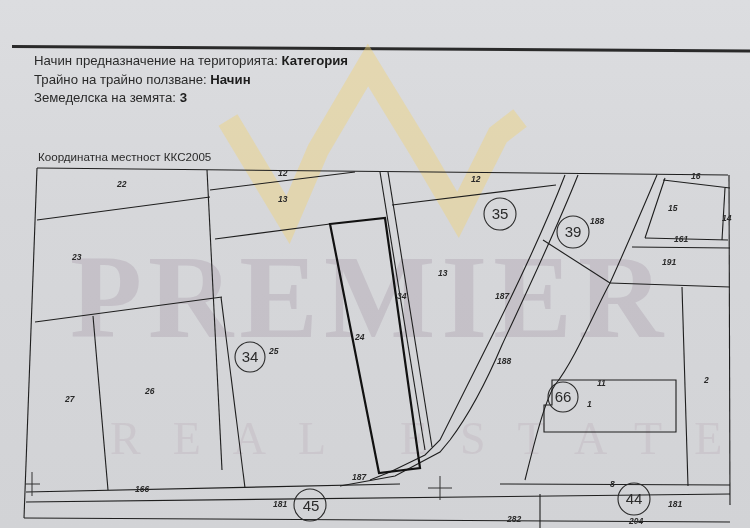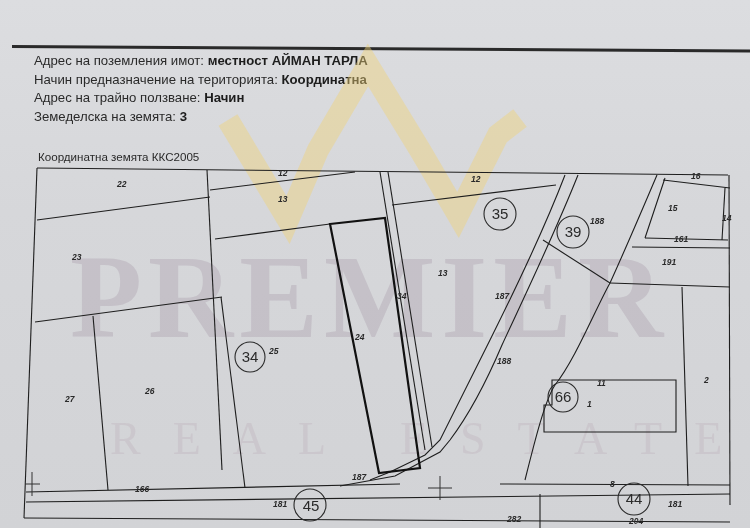--- a/index.html
+++ b/index.html
@@ -40,27 +40,26 @@
 <body>
 
 <div class="paper"></div>
 
 <div class="wm wm-main">PREMIER</div>
 <div class="wm wm-sub">REAL ESTATE</div>
 
 <div class="header-rule"></div>
 
 <div class="info">
-  <div class="row"><span>Адрес на поземления имот: </span><span class="val">местност АЙМАН ТАРЛА</span></div>
-  <div class="row"><span>Начин предназначение на територията: </span><span class="val">Координатна</span></div>
-  <div class="row"><span>Адрес на трайно ползване: </span><span class="val">Начин</span></div>
+  <div class="row"><span>Начин предназначение на територията: </span><span class="val">Категория</span></div>
+  <div class="row"><span>Трайно на трайно ползване: </span><span class="val">Начин</span></div>
   <div class="row"><span>Земеделска на земята: </span><span class="val">3</span></div>
 </div>
 
-<div class="coord">Координатна земята ККС2005</div>
+<div class="coord">Координатна местност ККС2005</div>
 
 <svg class="map" width="750" height="528" viewBox="0 0 750 528">
 
   <polyline points="228,120 288,220 318,150 368,65 420,150 458,215 498,135 520,118" fill="none" stroke="#f0d27a" stroke-opacity="0.45" stroke-width="22" stroke-linejoin="miter"></polyline>
 
   <g fill="none" stroke="#1e1e1e" stroke-width="1.1">
 
     <line x1="37" y1="168" x2="728" y2="175"></line>
 
     <line x1="37" y1="168" x2="24" y2="518"></line>

